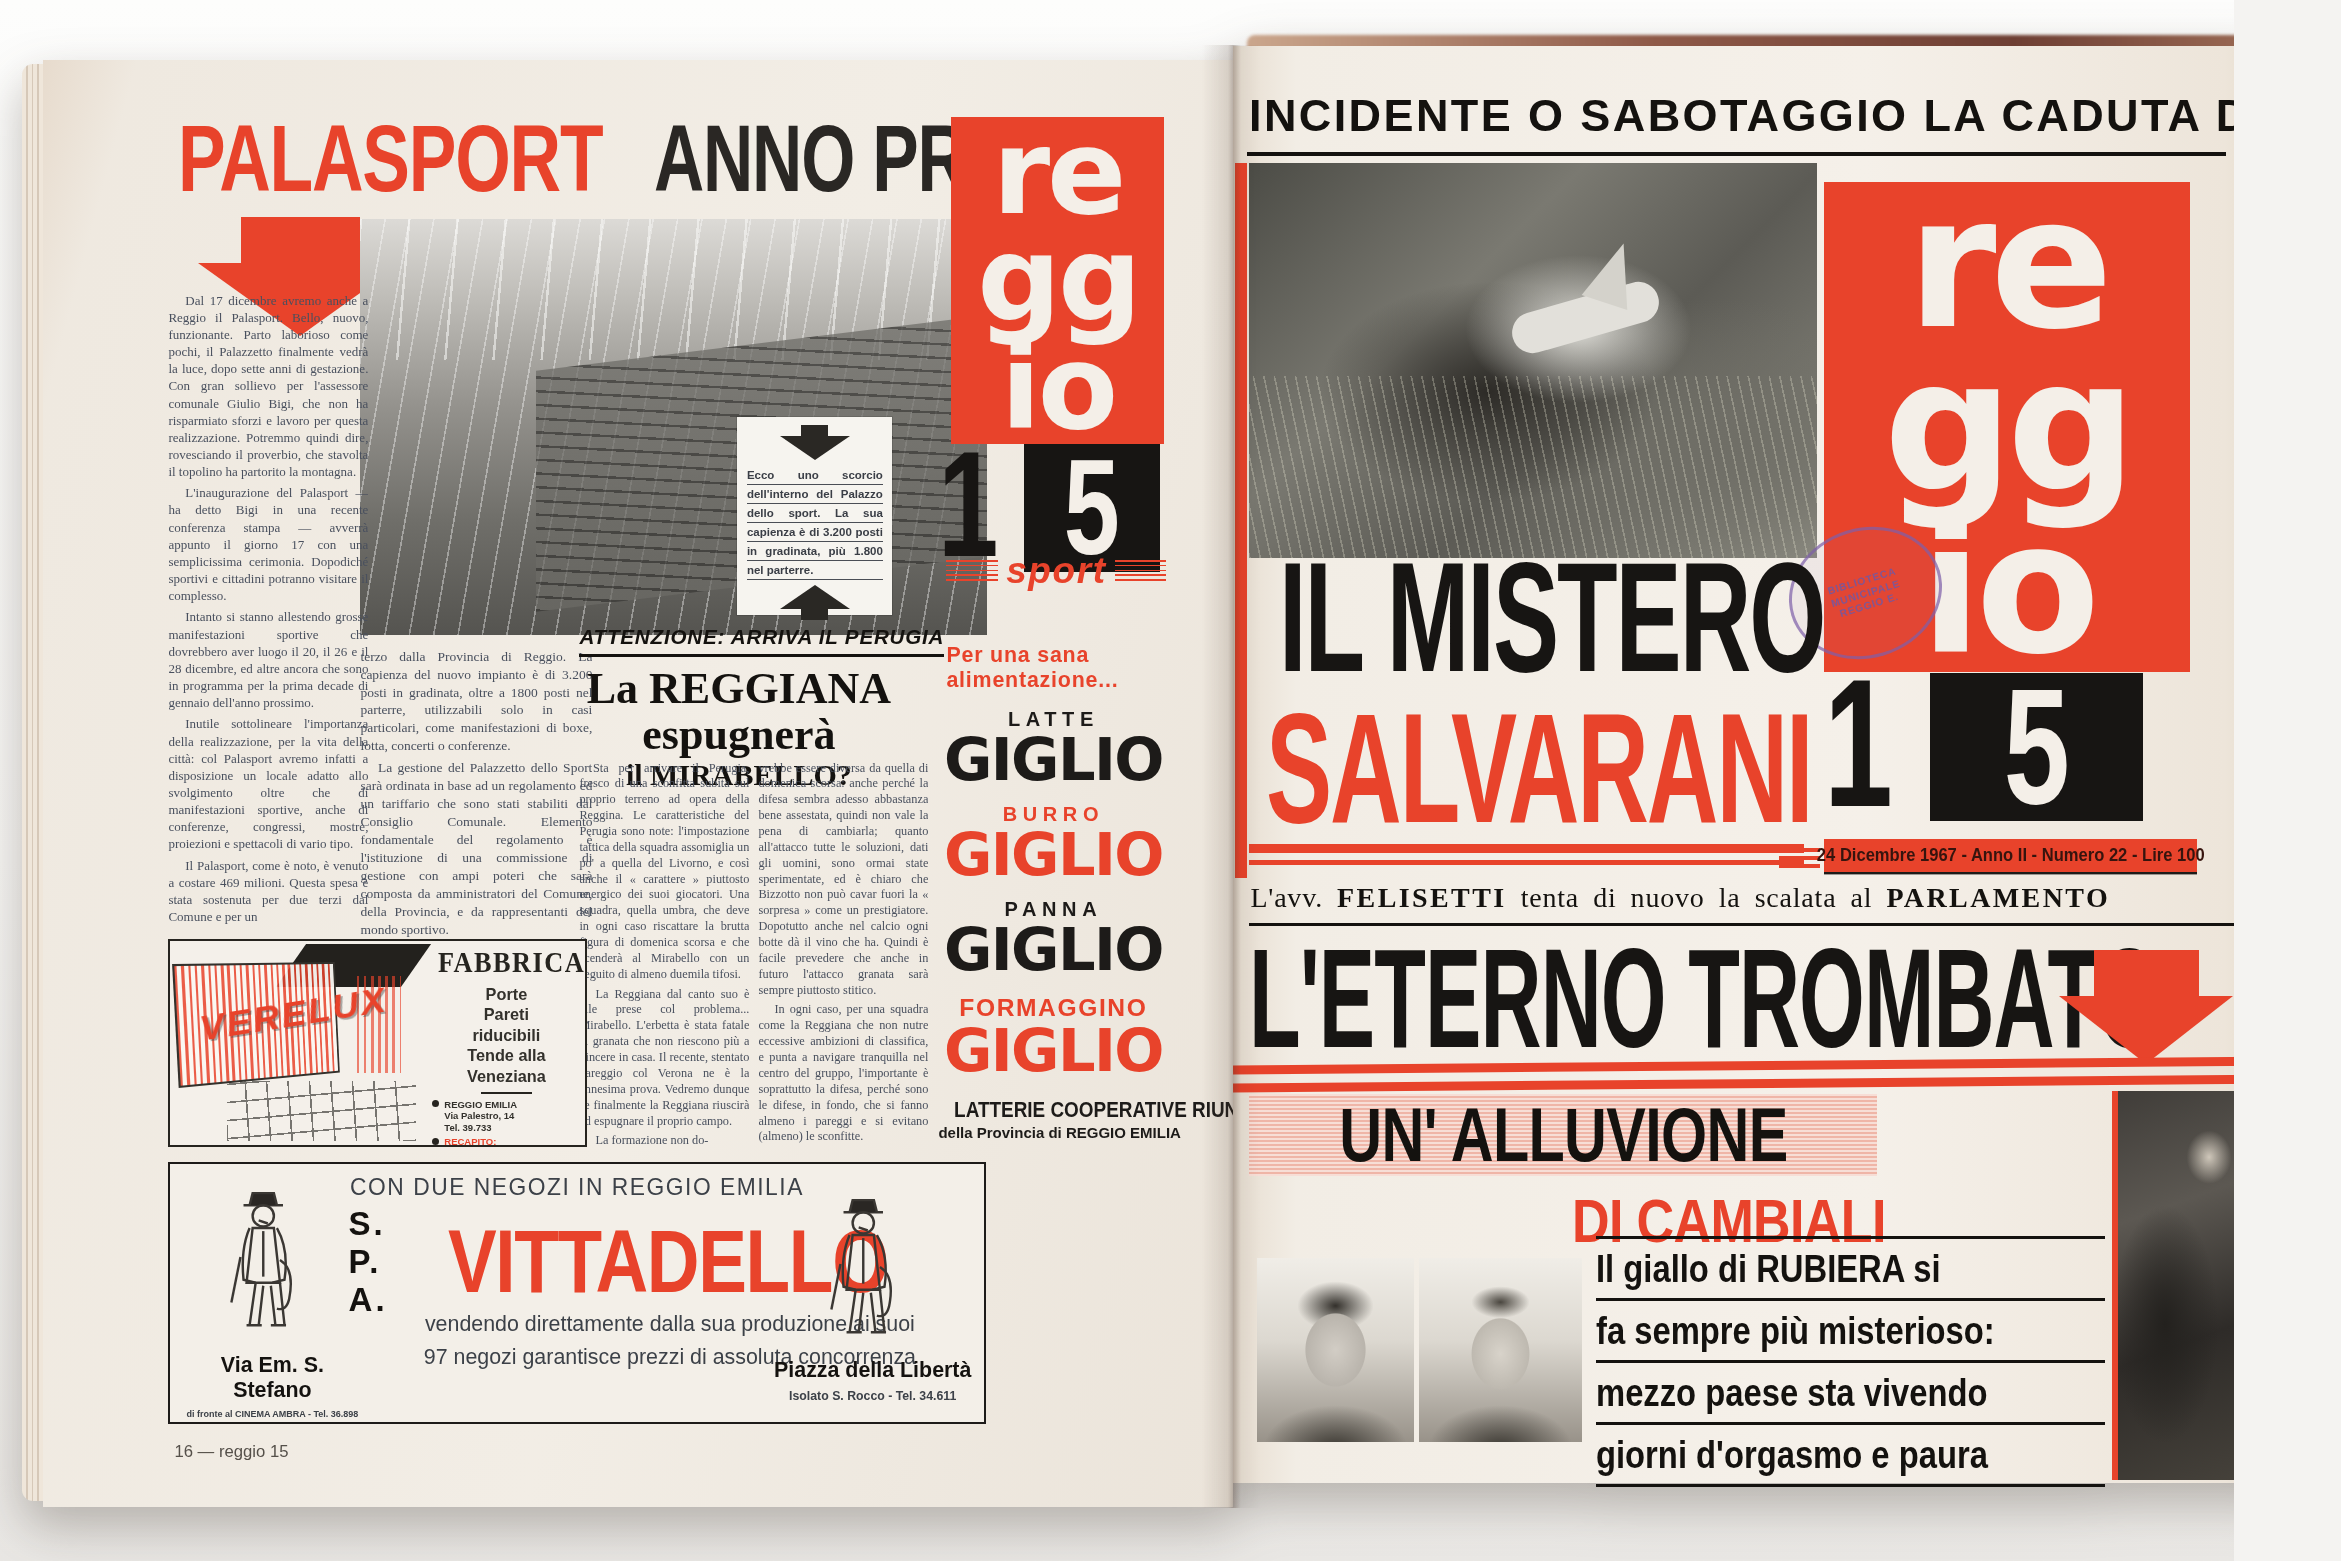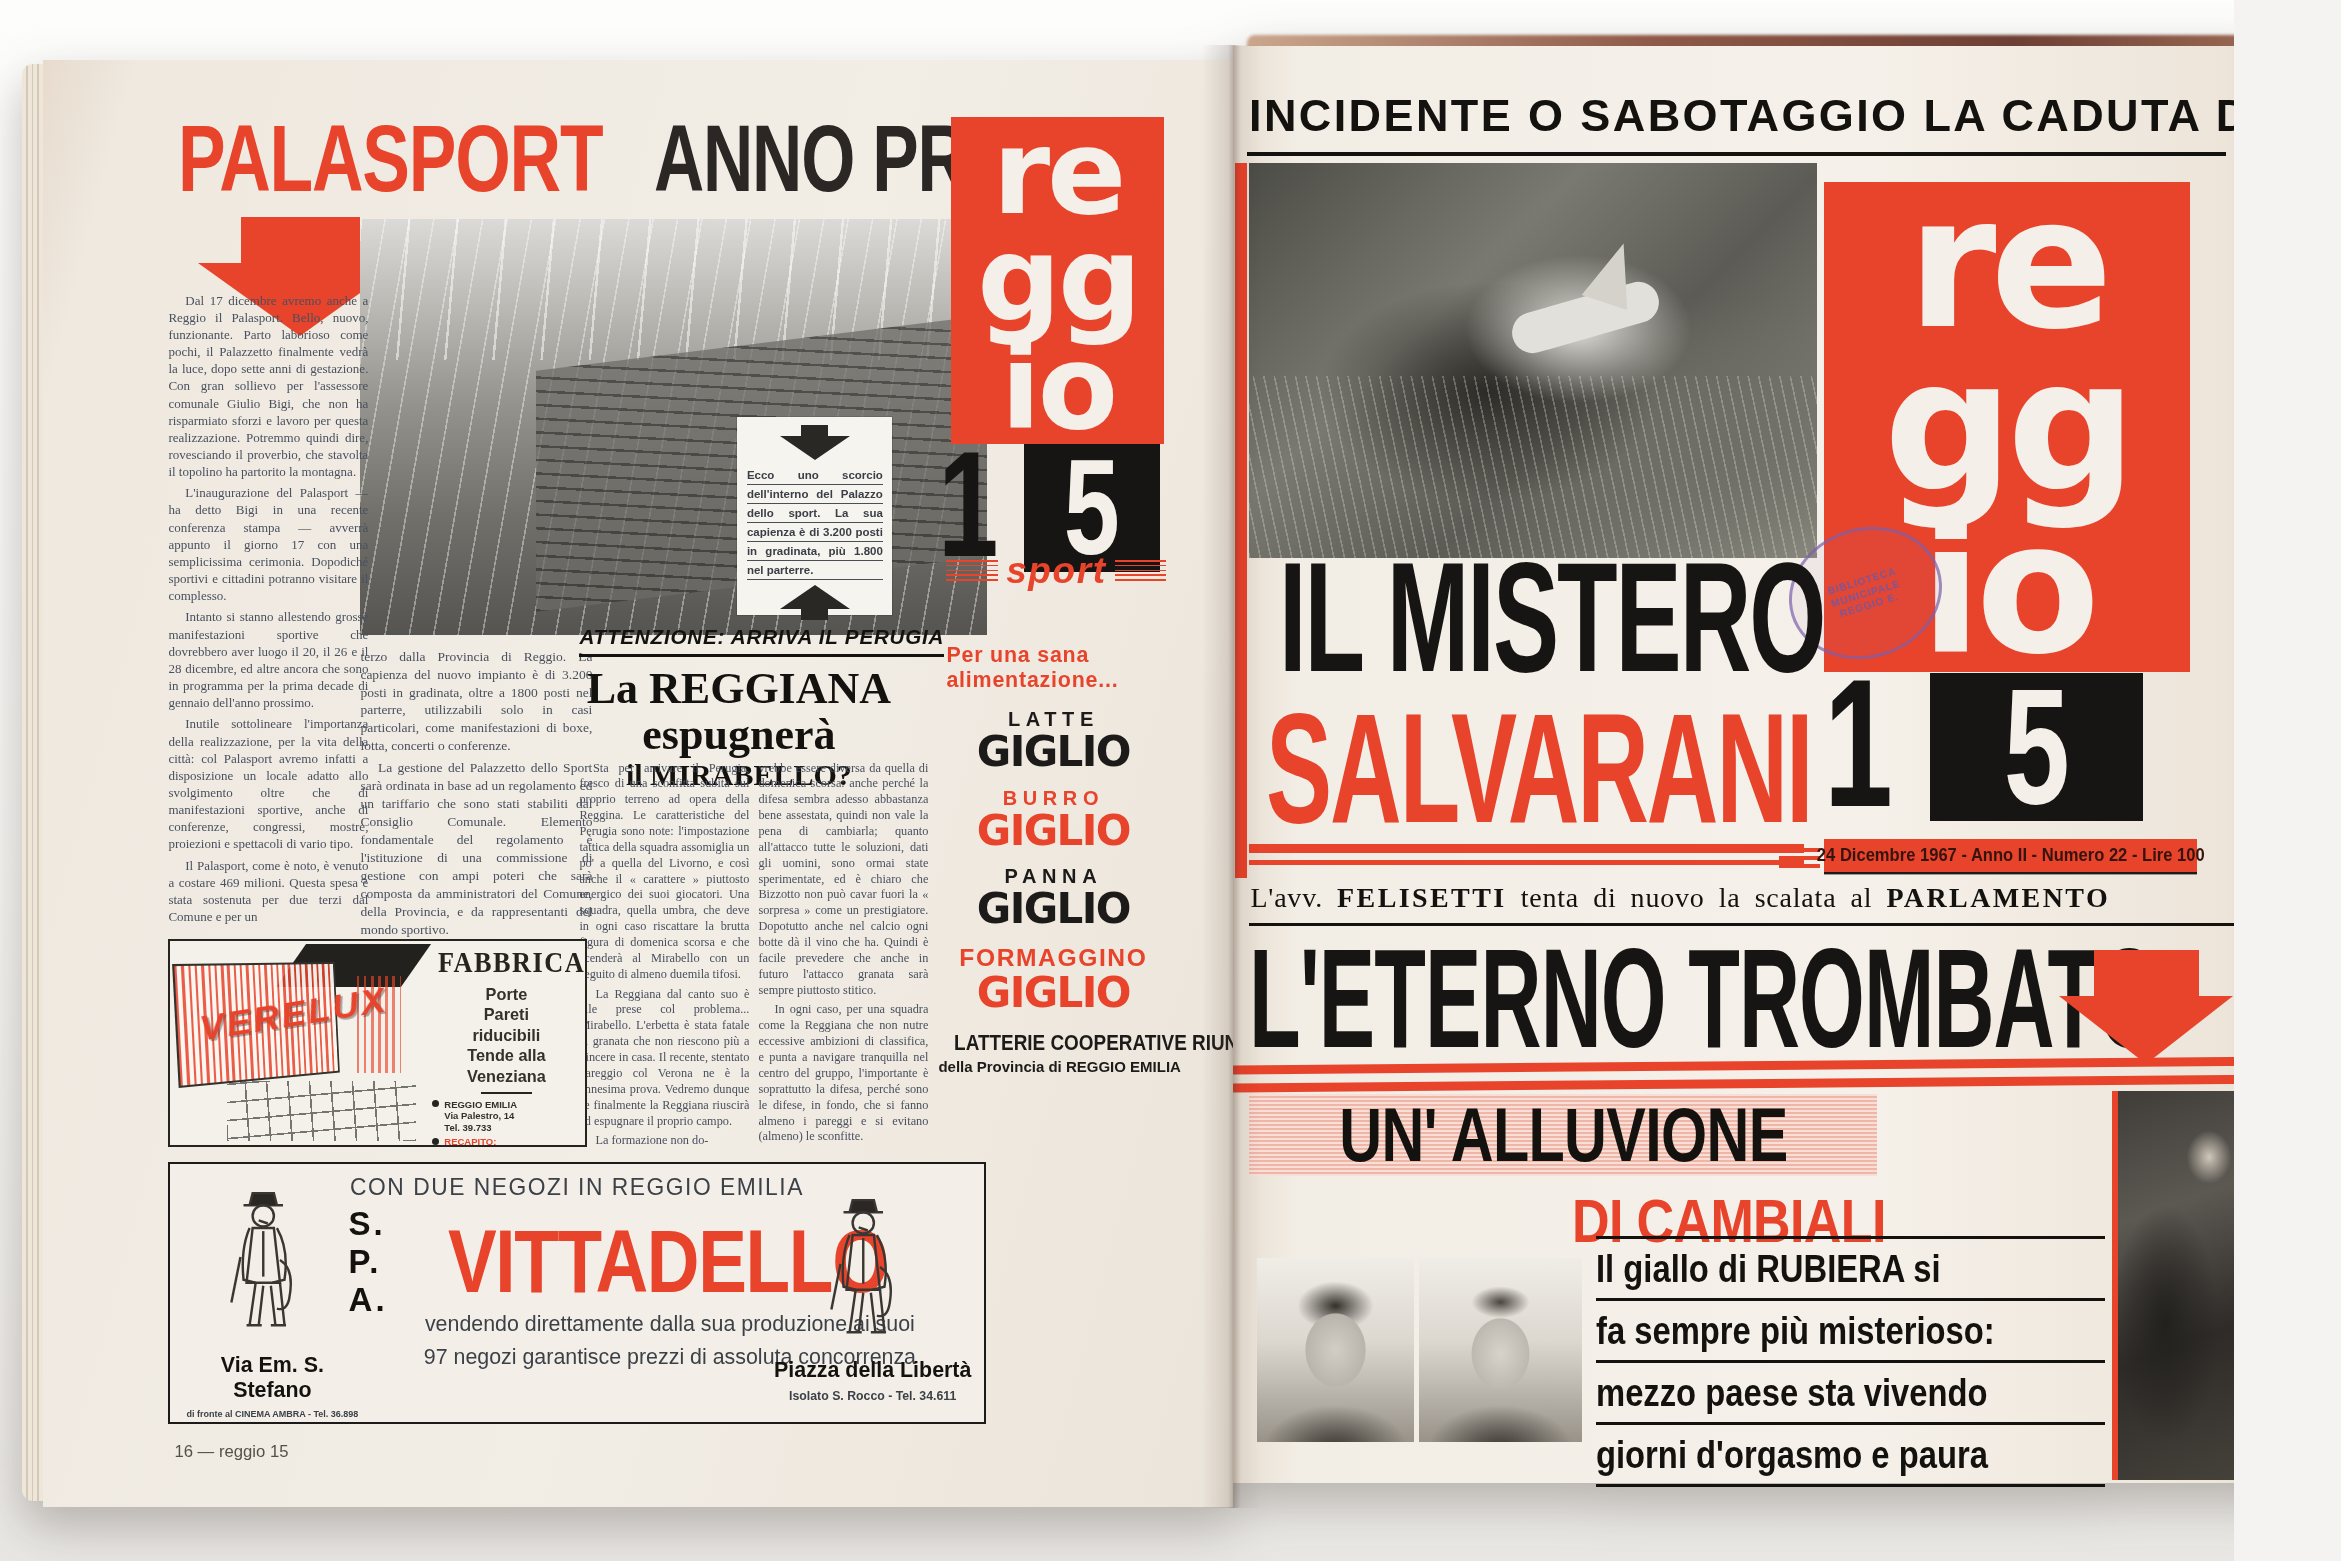--- a/index.html
+++ b/index.html
@@ -80,21 +80,21 @@
   #lp-15 .fivebox{width:136px;height:128px;background:#171513;display:flex;align-items:center;justify-content:center;margin-left:1.6px;}
   #lp-15 .fivebox span{font-size:136px;line-height:119px;font-weight:900;color:#f4efe8;transform:scaleX(.74);}
   #lp-sport{left:903px;top:490px;width:220px;display:flex;align-items:center;gap:8px;}
   #lp-sport .hatch{flex:1;height:27px;background:repeating-linear-gradient(0deg,transparent 0 3.2px,#e8432b 3.2px 4.8px);}
   #lp-sport .word{font-size:37px;font-weight:800;font-style:italic;color:#e8432b;letter-spacing:1.6px;}
 
   #giglio{left:895px;top:583px;width:230px;text-align:center;}
   .g-intro{font-size:21.4px;line-height:1.2;font-weight:bold;color:#e8432b;text-align:left;padding-left:8px;letter-spacing:0.8px;}
   .g-product{font-size:20px;font-weight:bold;letter-spacing:5.6px;margin-top:14.3px;}
   .g-product.small{font-size:24.6px;letter-spacing:1.6px;}
-  .g-brand{font-size:42px;line-height:.98;font-weight:900;letter-spacing:-1.6px;font-family:"DejaVu Sans",sans-serif;}
+  .g-brand{font-size:59px;line-height:.98;font-weight:900;letter-spacing:-1.6px;font-family:"DejaVu Sans",sans-serif;}
   .g-foot1{margin-top:17.4px;font-size:22px;font-weight:bold;letter-spacing:0;transform:scaleX(.86);transform-origin:50% 0;white-space:nowrap;}
   .g-foot2{font-size:15px;font-weight:bold;margin-top:1.6px;white-space:nowrap;}
 
   #verelux{left:125px;top:879px;width:419px;height:208px;border:2.4px solid #26241f;background:#f4f0ea;overflow:hidden;}
   .vx-sign{position:absolute;left:6.3px;top:22px;width:168px;height:117px;border:2.4px solid #33312c;
       background:repeating-linear-gradient(90deg,rgba(232,67,43,.85) 0 2.4px,rgba(250,247,242,.95) 2.4px 6.3px);
       transform:perspective(397px) rotateY(16deg) rotate(-3deg);}
   .vx-roof{position:absolute;left:121px;top:3.2px;width:125px;height:43px;background:#23211d;transform:skewX(-35deg);}
   .vx-pillar{position:absolute;left:187px;top:35px;width:44px;height:97px;
       background:repeating-linear-gradient(90deg,rgba(232,67,43,.65) 0 2.4px,transparent 2.4px 7.1px);}

